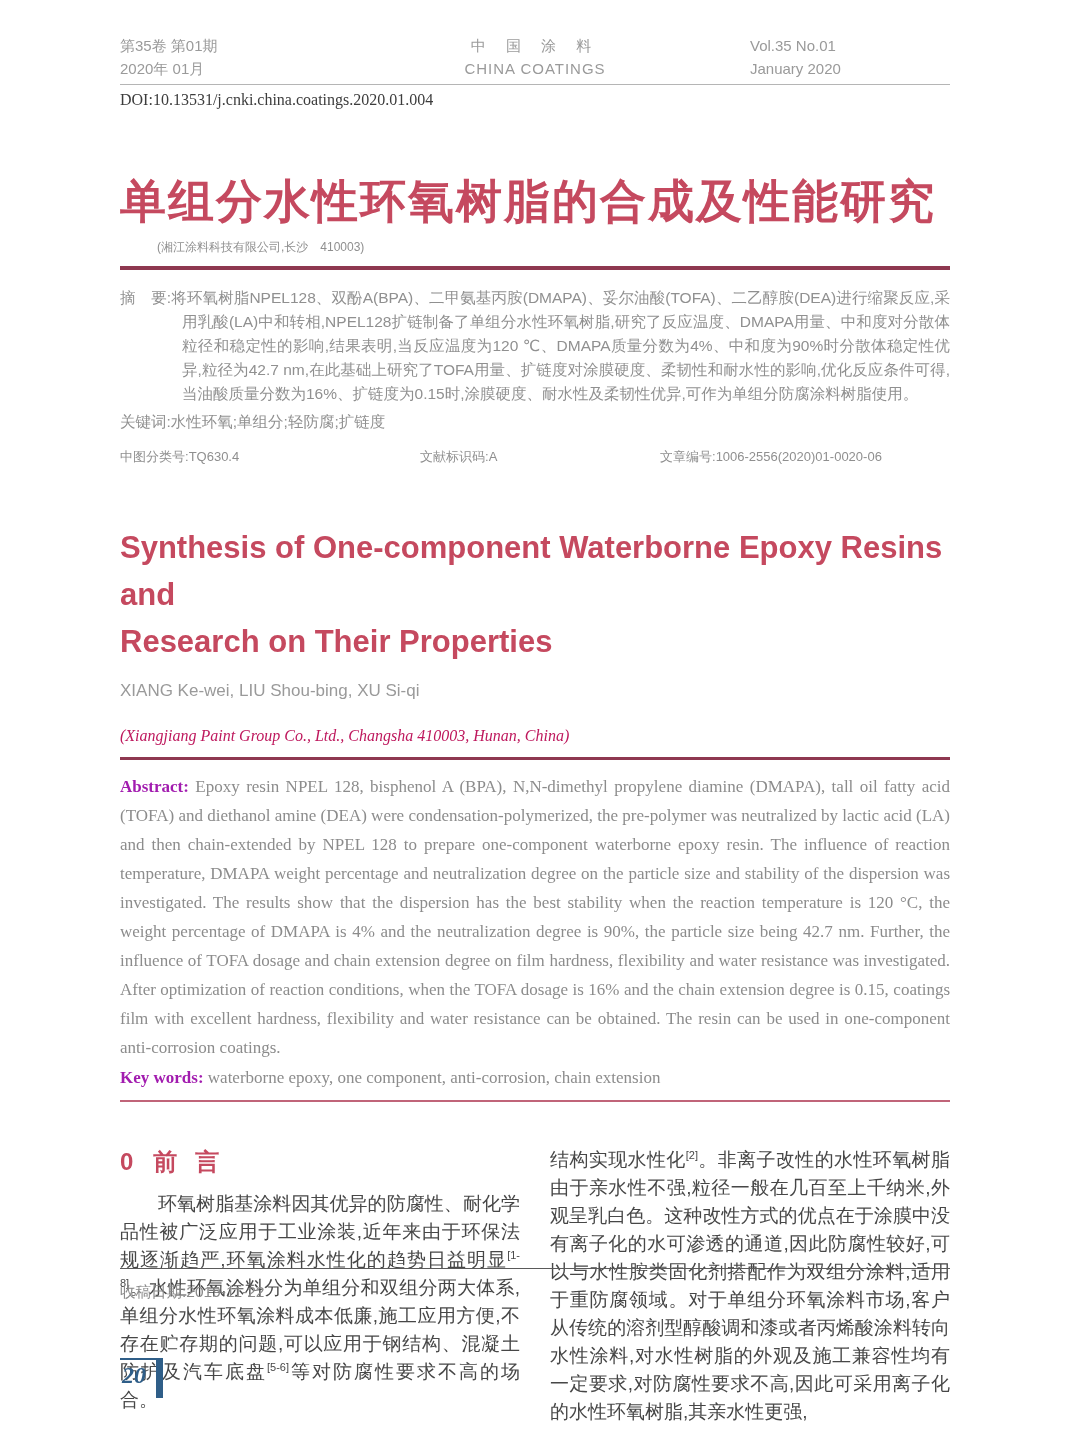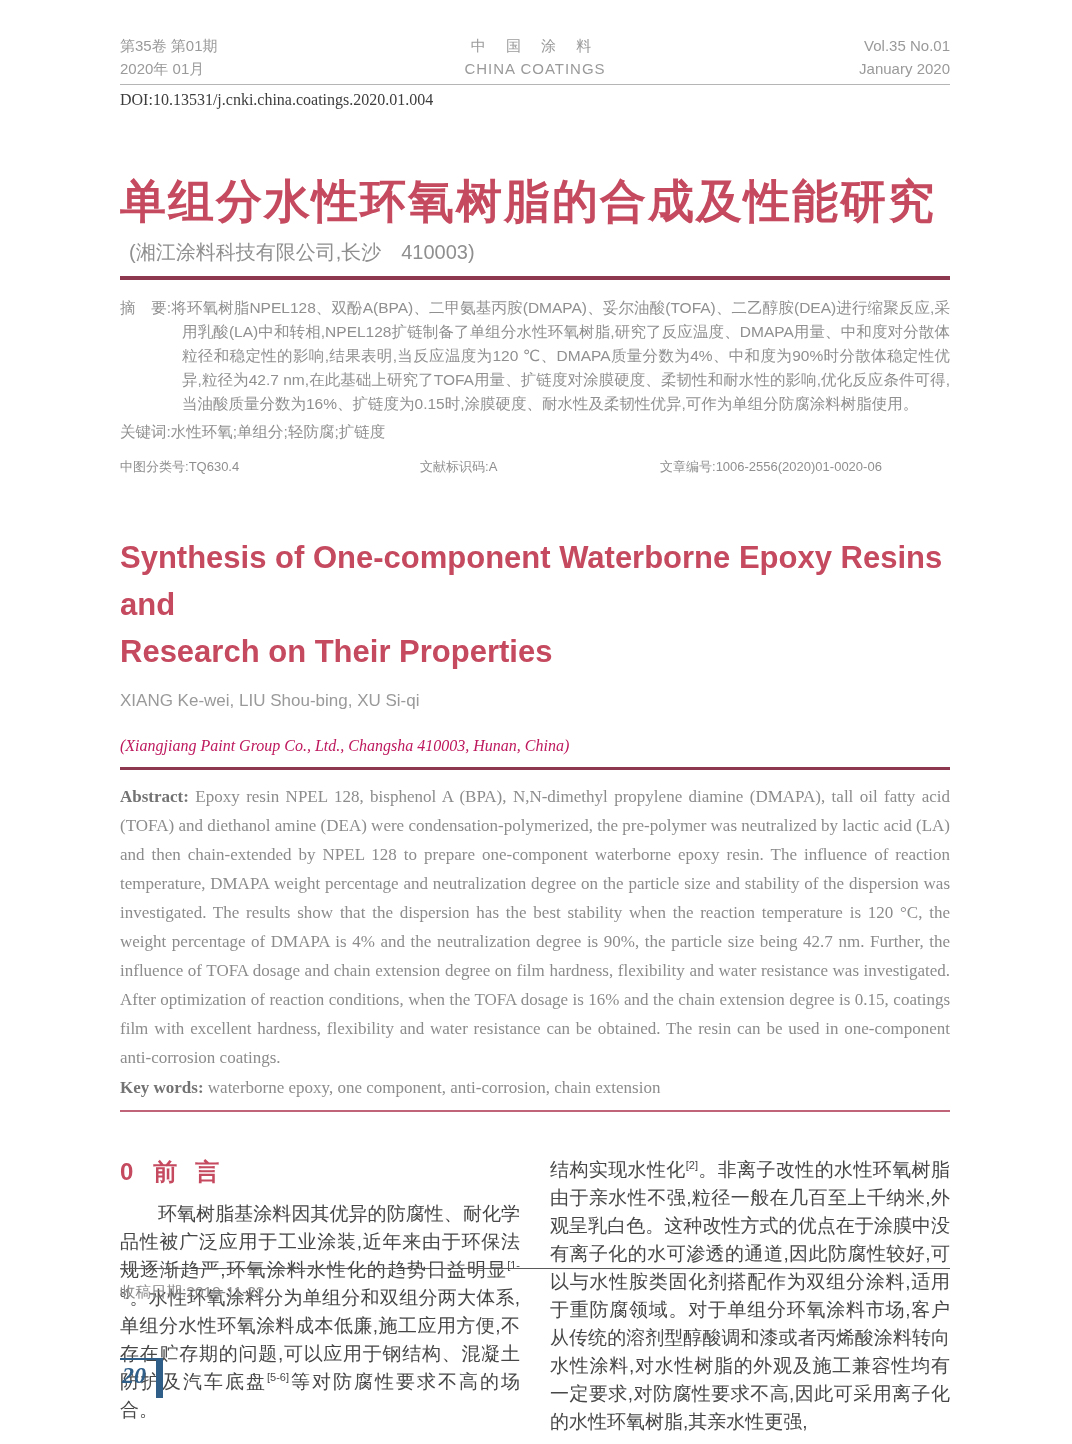--- a/index.html
+++ b/index.html
@@ -7,51 +7,51 @@
   body {
     width:1072px; height:1444px; margin:0 auto; position:relative;
     font-family:"Liberation Sans","DejaVu Sans",sans-serif;
     -webkit-font-smoothing:antialiased;
   }
   .page { position:absolute; left:120px; top:0; width:830px; height:1444px; }
 
   
   .jheader { display:flex; justify-content:space-between; padding-top:34px; color:#9a9a9a; font-size:15px; line-height:23px; }
   .jh-left, .jh-right { width:200px; }
-  .jh-right { text-align:right; }
+  .jh-right { }
   .jh-center { text-align:center; }
   .jh-center .cn { letter-spacing:8px; }
   .jh-center .en { letter-spacing:1px; }
   .jheader-rule { border-bottom:1px solid #b5b5b5; margin-top:4px; }
   .doi { font-family:"Liberation Serif","DejaVu Serif",serif; color:#3c3c3c; font-size:16px; margin-top:6px; }
 
   
   .cn-title { margin-top:62px; color:#c5495f; font-size:46px; font-weight:bold; letter-spacing:2px; white-space:nowrap; }
   .cn-authors { margin-top:20px; color:#8f8f8f; font-size:16px; }
   .cn-authors .sq { font-size:15px; margin-right:12px; color:#9a9a9a; }
-  .cn-affil { margin-top:6px; margin-left:9px; color:#8f8f8f; font-size:20px; }
+  .cn-affil { margin-top:6px; margin-left:37px; color:#8f8f8f; font-size:12px; }
   .rule-thick { border-bottom:4px solid #8e3850; margin-top:10px; }
 
   
   .abs-cn { margin-top:16px; color:#909090; font-size:15.5px; line-height:24px; text-align:justify; padding-left:62px; text-indent:-62px; }
   .abs-cn .lbl { letter-spacing:0; }
   .kw-cn { margin-top:4px; color:#909090; font-size:15.5px; line-height:24px; }
   .meta-row { display:flex; margin-top:14px; color:#8f8f8f; font-size:13px; }
   .meta-row .m1 { width:300px; }
   .meta-row .m2 { width:240px; }
 
   
   .en-title { margin-top:58px; color:#c5495f; font-size:31px; font-weight:bold; line-height:47px; font-family:"Liberation Sans","DejaVu Sans",sans-serif; }
   .en-authors { margin-top:16px; color:#9a9a9a; font-size:17px; }
   .en-affil { margin-top:26px; color:#be185d; font-size:16px; font-style:italic; font-family:"Liberation Serif","DejaVu Serif",serif; }
   .rule-en { border-bottom:3px solid #8e3850; margin-top:12px; }
 
   
   .abs-en { margin-top:12px; color:#8c8c8c; font-size:17px; line-height:29px; text-align:justify; font-family:"Liberation Serif","DejaVu Serif",serif; }
-  .abs-en b, .kw-en b { color:#737373; }
+  .abs-en b, .kw-en b { color:#a21caf; }
   .kw-en { margin-top:1px; color:#8c8c8c; font-size:17px; line-height:29px; font-family:"Liberation Serif","DejaVu Serif",serif; }
   .rule-kw { border-bottom:2px solid #c06479; margin-top:8px; }
 
   
   .columns { display:flex; margin-top:44px; }
   .col { width:400px; }
   .col-left { margin-right:30px; }
   .sec-head { color:#c5495f; font-size:24px; font-weight:bold; margin-bottom:12px; }
   .sec-head .num { margin-right:20px; }
   .sec-head .t { letter-spacing:18px; }

